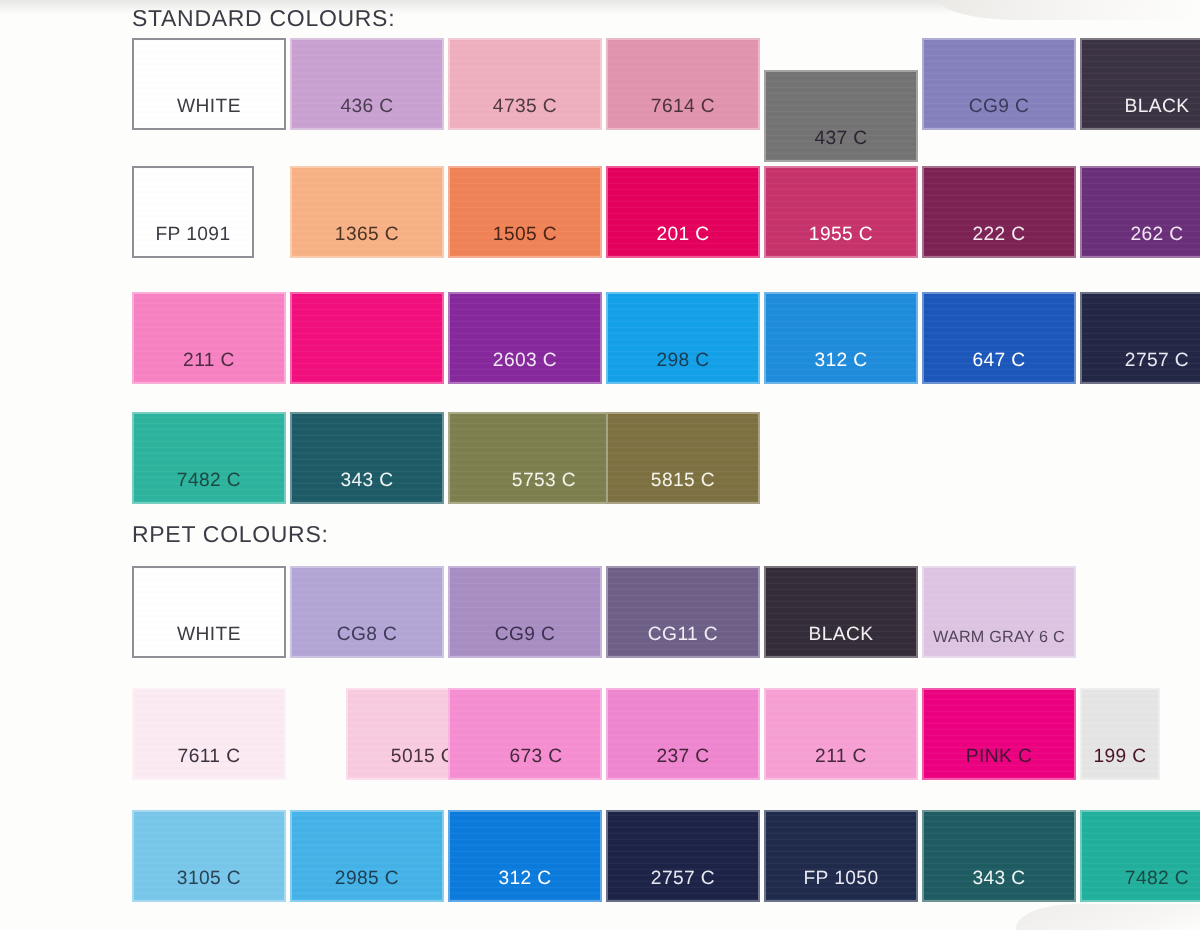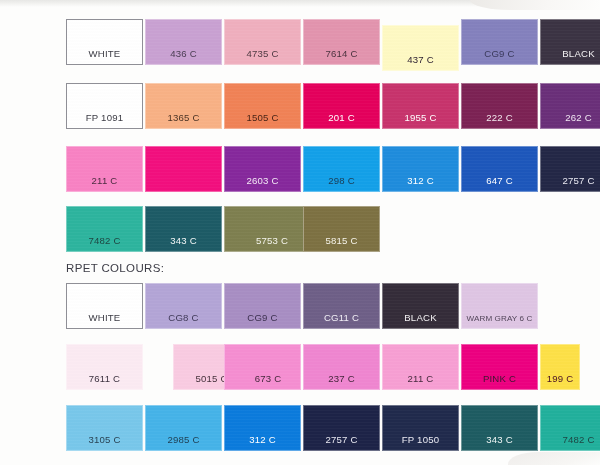--- a/index.html
+++ b/index.html
@@ -105,53 +105,54 @@
 </style>
 </head>
 <body>
 
 <div id="page">
 
   <div class="scan-top"></div>
   <div class="scan-top-curve"></div>
   <div class="scan-bottom"></div>
 
+  <div class="section-title" id="title-standard">STANDARD COLOURS:</div>
 
   <div class="section-title" id="title-rpet">RPET COLOURS:</div>
 
   <div id="swatch-layer">
       <div class="swatch white" style="left: 66px; top: 19px; width: 77px; height: 46px;">
         <div class="grain"></div>
         <div class="label" style="color: rgb(59, 59, 68);">WHITE</div>
       </div>
       <div class="swatch bordered" style="left: 145px; top: 19px; width: 77px; height: 46px; background: rgb(201, 161, 210);">
         <div class="grain"></div>
         <div class="label" style="color: rgb(74, 61, 82);">436 C</div>
       </div>
       <div class="swatch bordered" style="left: 224px; top: 19px; width: 77px; height: 46px; background: rgb(239, 175, 190); padding-left: 18px;">
         <div class="grain"></div>
         <div class="label" style="color: rgb(79, 58, 66);">4735 C</div>
       </div>
       <div class="swatch bordered" style="left: 303px; top: 19px; width: 77px; height: 46px; background: rgb(226, 148, 174);">
         <div class="grain"></div>
         <div class="label" style="color: rgb(76, 51, 63);">7614 C</div>
       </div>
-      <div class="swatch bordered" style="left: 382px; top: 25px; width: 77px; height: 46px; background: #fef9c3;">
+      <div class="swatch bordered" style="left: 382px; top: 35px; width: 77px; height: 46px; background: #737373;">
         <div class="grain"></div>
         <div class="label" style="color: rgb(47, 35, 51);">437 C</div>
       </div>
       <div class="swatch bordered" style="left: 461px; top: 19px; width: 77px; height: 46px; background: rgb(132, 129, 189);">
         <div class="grain"></div>
         <div class="label" style="color: rgb(59, 58, 92);">CG9 C</div>
       </div>
       <div class="swatch bordered" style="left: 540px; top: 19px; width: 77px; height: 46px; background: rgb(59, 51, 67);">
         <div class="grain"></div>
         <div class="label" style="color: rgb(242, 240, 242);">BLACK</div>
       </div>
-      <div class="swatch white" style="left: 66px; top: 83px; width: 77px; height: 46px;">
+      <div class="swatch white" style="left: 66px; top: 83px; width: 61px; height: 46px;">
         <div class="grain"></div>
         <div class="label" style="color: rgb(59, 59, 68);">FP 1091</div>
       </div>
       <div class="swatch bordered" style="left: 145px; top: 83px; width: 77px; height: 46px; background: rgb(248, 177, 133);">
         <div class="grain"></div>
         <div class="label" style="color: rgb(77, 52, 37);">1365 C</div>
       </div>
       <div class="swatch bordered" style="left: 224px; top: 83px; width: 77px; height: 46px; background: rgb(240, 130, 86);">
         <div class="grain"></div>
         <div class="label" style="color: rgb(74, 36, 23);">1505 C</div>
@@ -256,21 +257,21 @@
         <div class="label" style="color: rgb(68, 38, 59);">237 C</div>
       </div>
       <div class="swatch bordered" style="left: 382px; top: 344px; width: 77px; height: 46px; background: rgb(247, 159, 211);">
         <div class="grain"></div>
         <div class="label" style="color: rgb(69, 41, 61);">211 C</div>
       </div>
       <div class="swatch bordered" style="left: 461px; top: 344px; width: 77px; height: 46px; background: rgb(236, 0, 128);">
         <div class="grain"></div>
         <div class="label" style="color: rgb(63, 22, 49);">PINK C</div>
       </div>
-      <div class="swatch bordered" style="left: 540px; top: 344px; width: 40px; height: 46px; background: #fde047;">
+      <div class="swatch bordered" style="left: 540px; top: 344px; width: 40px; height: 46px; background: #e5e5e5;">
         <div class="grain"></div>
         <div class="label" style="color: rgb(74, 18, 37);">199 C</div>
       </div>
       <div class="swatch bordered" style="left: 66px; top: 405px; width: 77px; height: 46px; background: rgb(120, 199, 234);">
         <div class="grain"></div>
         <div class="label" style="color: rgb(42, 68, 85);">3105 C</div>
       </div>
       <div class="swatch bordered" style="left: 145px; top: 405px; width: 77px; height: 46px; background: rgb(69, 179, 232);">
         <div class="grain"></div>
         <div class="label" style="color: rgb(31, 62, 82);">2985 C</div>

